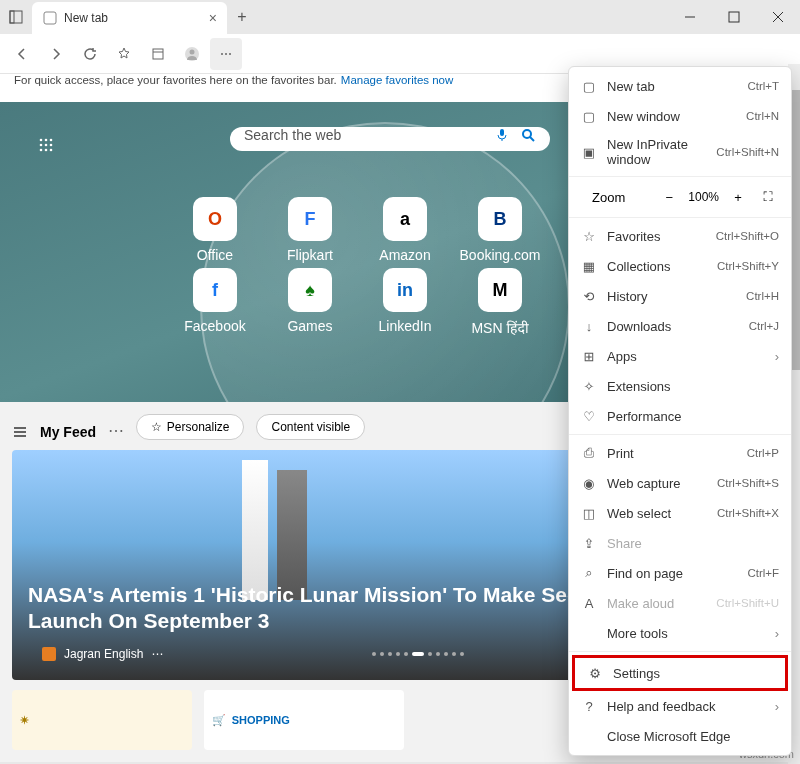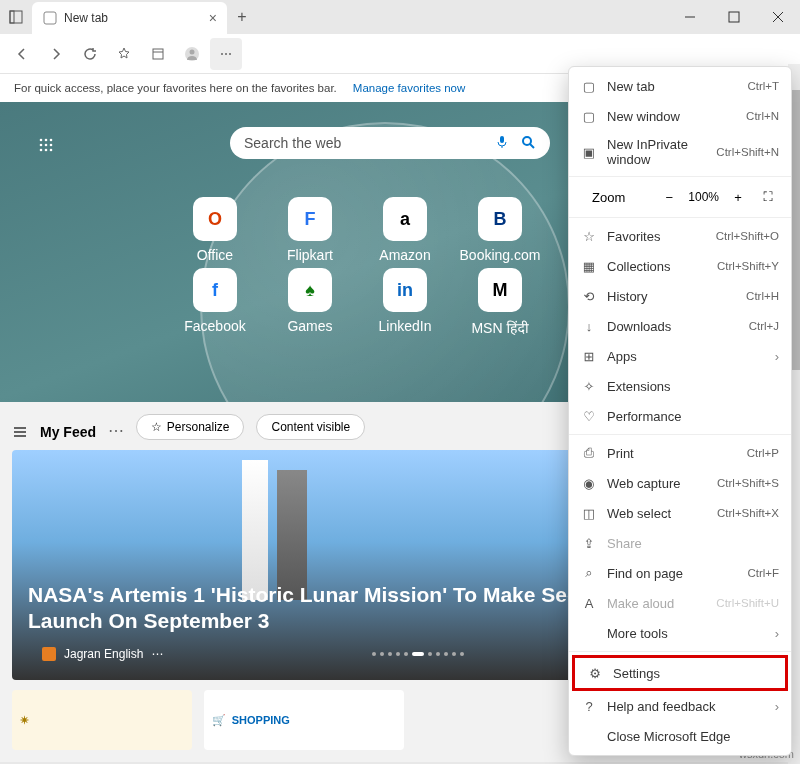--- a/index.html
+++ b/index.html
@@ -9,26 +9,26 @@
 .tab{background:#fff;height:32px;width:195px;display:flex;align-items:center;padding:0 10px;border-radius:6px 6px 0 0;margin-top:2px;font-size:12px;color:#333;gap:6px;}
 .tab .close{margin-left:auto;font-size:14px;color:#666;}
 .newtab-btn{width:30px;height:30px;display:flex;align-items:center;justify-content:center;font-size:16px;color:#555;}
 .win-controls{margin-left:auto;display:flex;}
 .win-controls>div{width:44px;height:32px;display:flex;align-items:center;justify-content:center;color:#333;}
 .toolbar{height:40px;background:#fff;display:flex;align-items:center;padding:0 6px;gap:2px;border-bottom:1px solid #e4e4e4;}
 .tbtn{width:32px;height:32px;display:flex;align-items:center;justify-content:center;color:#666;border-radius:4px;}
 .addressbar{flex:1;height:30px;background:#f7f7f7;border-radius:15px;display:flex;align-items:center;padding:0 10px;gap:8px;color:#777;font-size:13px;}
 .addressbar input{border:none;background:none;flex:1;outline:none;font-size:13px;color:#777;}
 .right-icons{display:flex;align-items:center;gap:2px;}
-.favorites-bar{height:28px;background:#fff;display:flex;align-items:center;padding:0 14px;font-size:11.5px;color:#444;gap:16px;}
+.favorites-bar{height:28px;background:#fff;display:flex;align-items:flex-start;padding:0 14px;font-size:11.5px;color:#444;gap:4px;}
 .favorites-bar a{color:#0067b8;text-decoration:none;}
 .content{background:linear-gradient(160deg,#4a7a7e 0%,#5a8d8f 50%,#3a6a6e 100%);height:300px;position:relative;overflow:hidden;}
 .bubble{position:absolute;left:200px;top:20px;width:370px;height:370px;border-radius:50%;border:2px solid rgba(255,255,255,0.3);background:radial-gradient(circle at 30% 30%, rgba(255,255,255,0.15), rgba(255,255,255,0.02));}
 .grid-icon{position:absolute;left:38px;top:35px;color:#fff;}
-.search-web{position:absolute;left:230px;top:25px;width:320px;height:32px;background:#fff;border-radius:20px;display:flex;align-items:center;padding:0 14px;color:#555;font-size:14px;}
+.search-web{position:absolute;left:230px;top:25px;width:320px;height:24px;background:#fff;border-radius:20px;display:flex;padding:0 14px;color:#555;font-size:14px;}
 .search-web .mic{margin-left:auto;color:#0078d4;}
 .search-web .srch{margin-left:10px;color:#0078d4;}
 .tiles{position:absolute;left:170px;top:95px;display:grid;grid-template-columns:repeat(4,90px);gap:5px 5px;}
 .tile{display:flex;flex-direction:column;align-items:center;gap:6px;}
 .tile-box{width:44px;height:44px;background:#fff;border-radius:10px;display:flex;align-items:center;justify-content:center;font-weight:bold;font-size:18px;}
 .tile-label{color:#fff;font-size:14px;}
 .feed{background:#f2f2f2;padding:12px;}
 .feed-header{display:flex;align-items:flex-end;gap:12px;margin-bottom:10px;}
 .feed-title{font-weight:600;font-size:14px;}
 .pill{border:1px solid #ccc;border-radius:16px;padding:5px 14px;font-size:12px;background:#fff;display:flex;align-items:center;gap:5px;}

